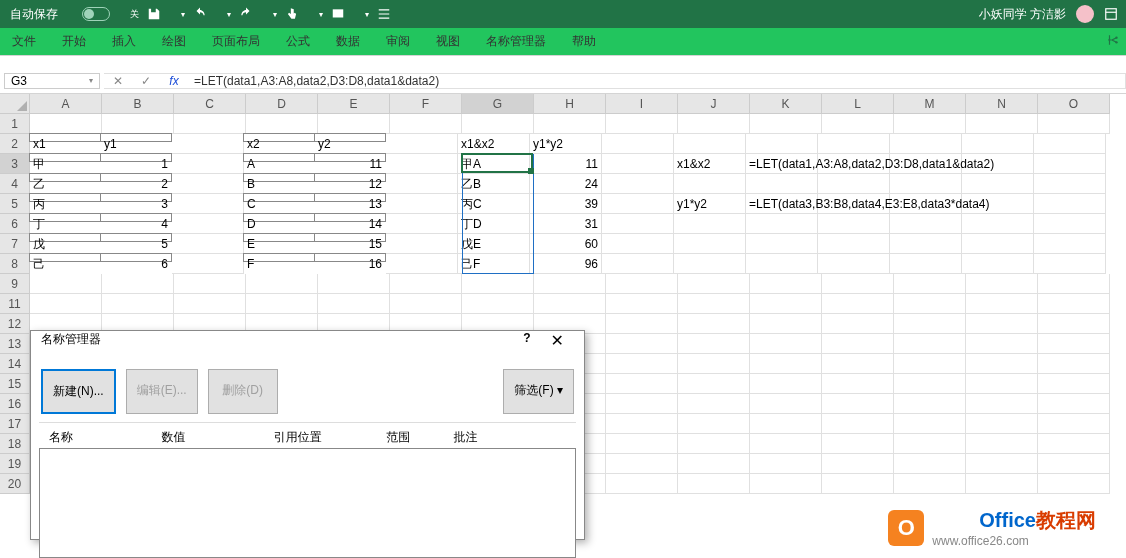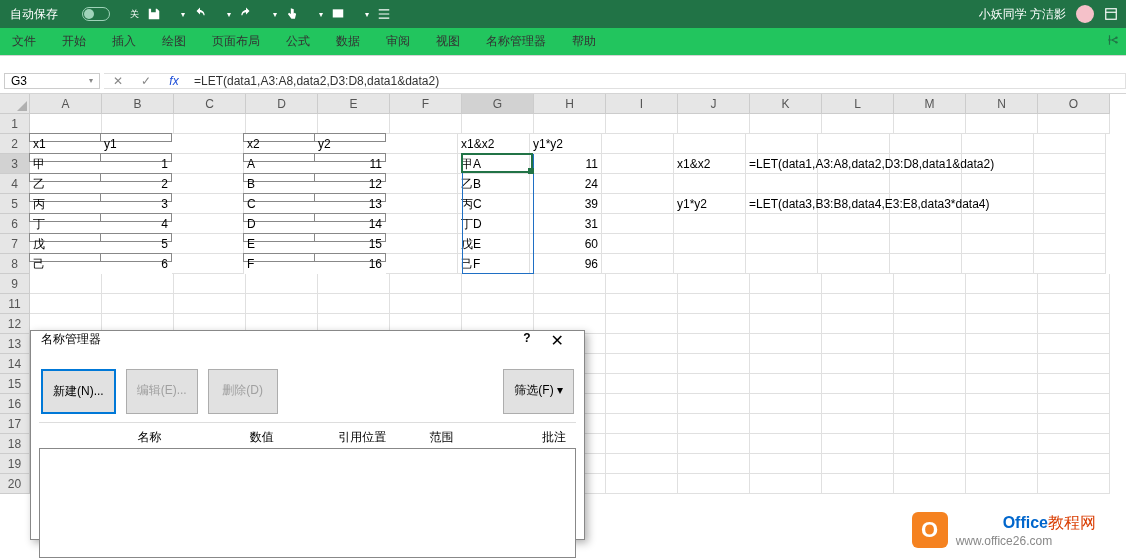--- a/index.html
+++ b/index.html
@@ -57,28 +57,28 @@
 .dialog { position: absolute; left: 30px; top: 330px; width: 555px; height: 210px; background: #fff; border: 1px solid #888; box-shadow: 3px 3px 8px rgba(0,0,0,0.3); }
 .dialog .dlg-title { height: 30px; display: flex; align-items: flex-start; padding: 0 10px; font-size: 12px; }
 .dialog .dlg-title .spacer { flex: 1; }
 .dialog .dlg-title .help { cursor: pointer; padding: 0 10px; font-weight: bold; }
 .dialog .dlg-title .close { cursor: pointer; padding: 0 10px; font-size: 16px; }
 .dialog .dlg-toolbar { display: flex; padding: 8px 10px; gap: 10px; }
 .dlg-btn { border: 1px solid #adadad; background: #e1e1e1; padding: 12px 10px; cursor: pointer; min-width: 70px; text-align: center; }
 .dlg-btn.primary { border: 2px solid #0078d7; }
 .dlg-btn.disabled { color: #a0a0a0; }
 .dlg-btn.right { margin-left: auto; }
-.dialog .dlg-list-header { display: flex; padding: 6px 10px 2px; border-top: 1px solid #ddd; margin: 0 8px; gap: 0; text-align: right; }
+.dialog .dlg-list-header { display: flex; padding: 6px 10px 2px; border-top: 1px solid #ddd; margin: 0 8px; gap: 0; }
 .dialog .dlg-list-header span { flex: 1; }
 .dialog .dlg-list { border: 1px solid #888; margin: 0 8px; height: 110px; background: #fff; }
 
 
 .watermark { position: absolute; right: 30px; bottom: 10px; display: flex; align-items: center; gap: 8px; }
 .watermark .logo { width: 36px; height: 36px; background: #f58220; border-radius: 6px; display: flex; align-items: center; justify-content: center; color: #fff; font-size: 22px; font-weight: bold; }
-.watermark .txt1 { color: #d93c00; font-weight: normal; font-size: 16px; margin-left: 47px; }
+.watermark .txt1 { color: #d93c00; font-weight: bold; font-size: 20px; margin-left: 47px; }
 .watermark .txt1 b { color: #0066cc; }
 .watermark .txt2 { color: #888; font-size: 12px; }
 </style>
 </head>
 <body>
 
 <div class="titlebar">
   <div class="qat">
     <div class="qat-item">
       <span>自动保存</span>

